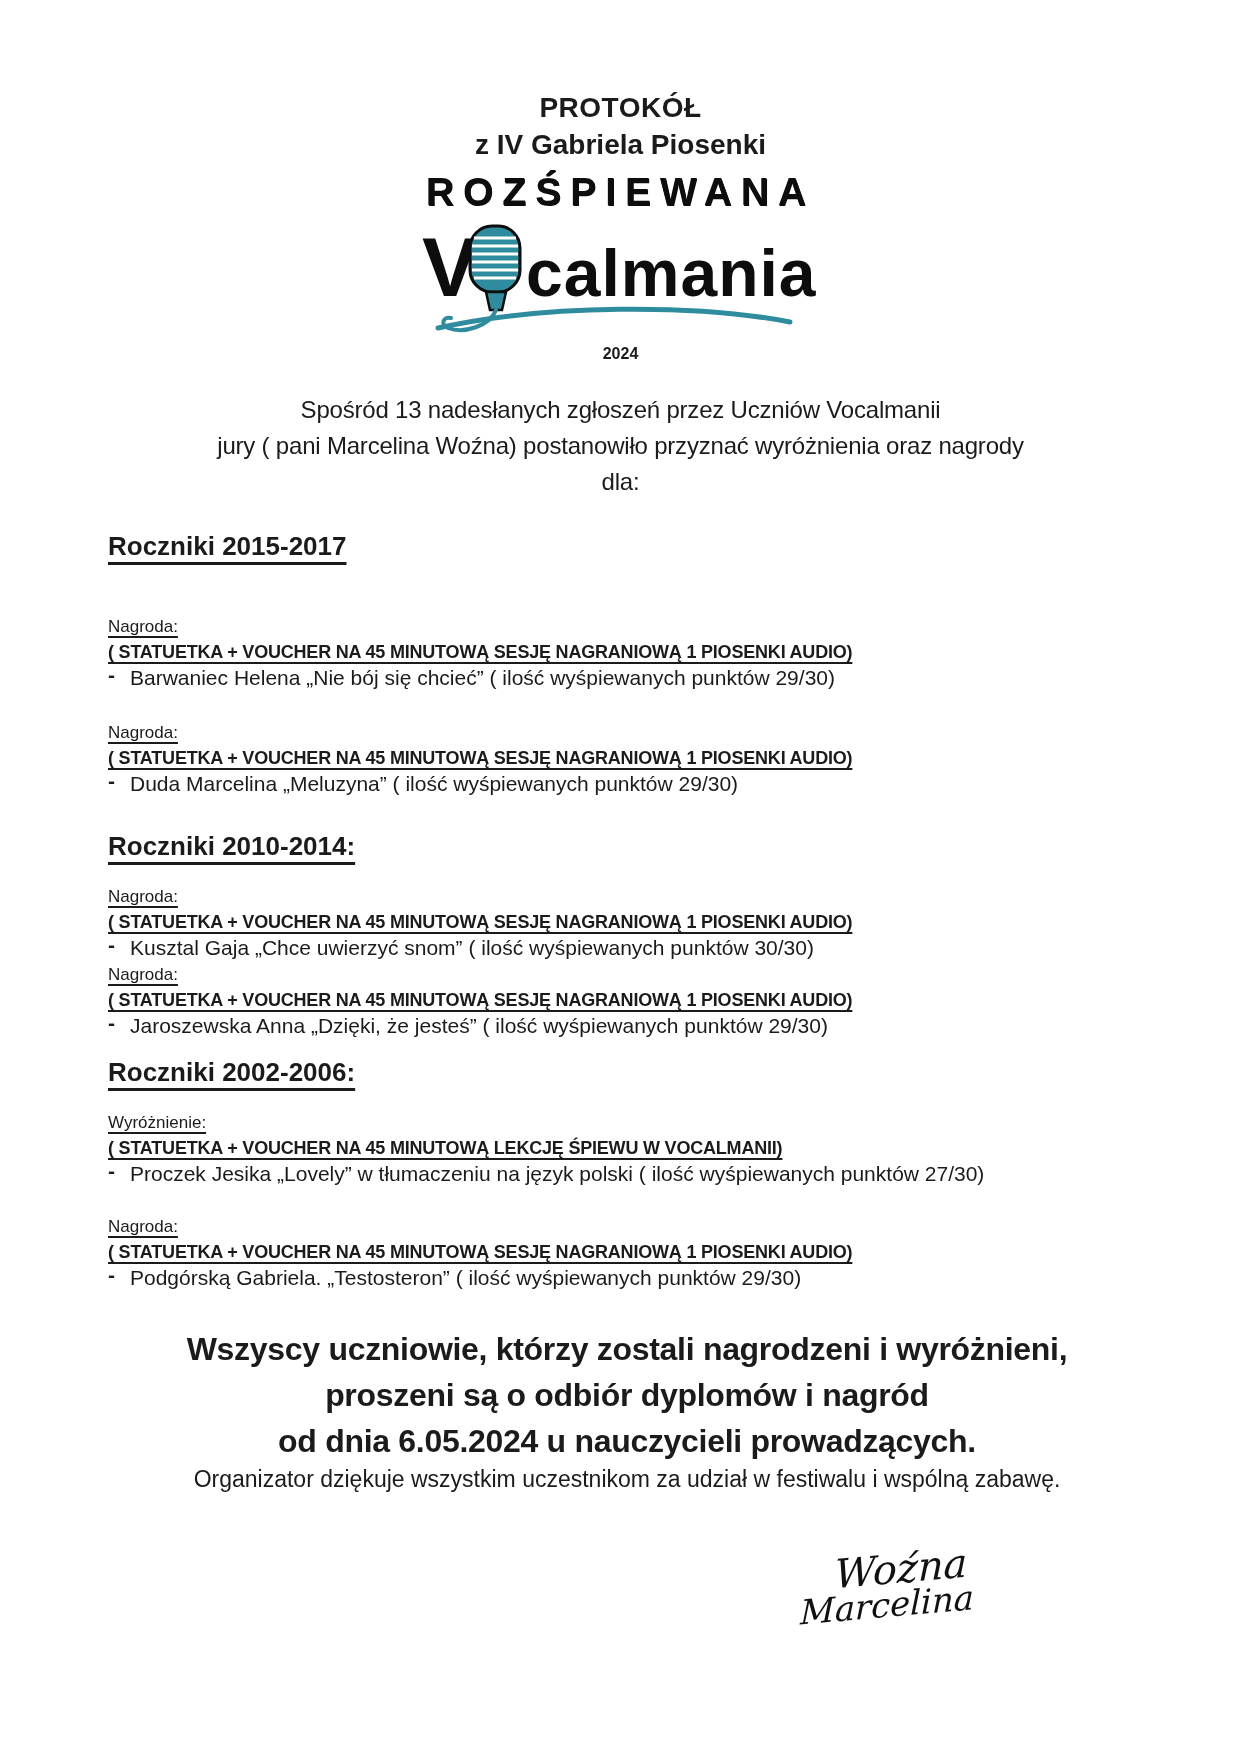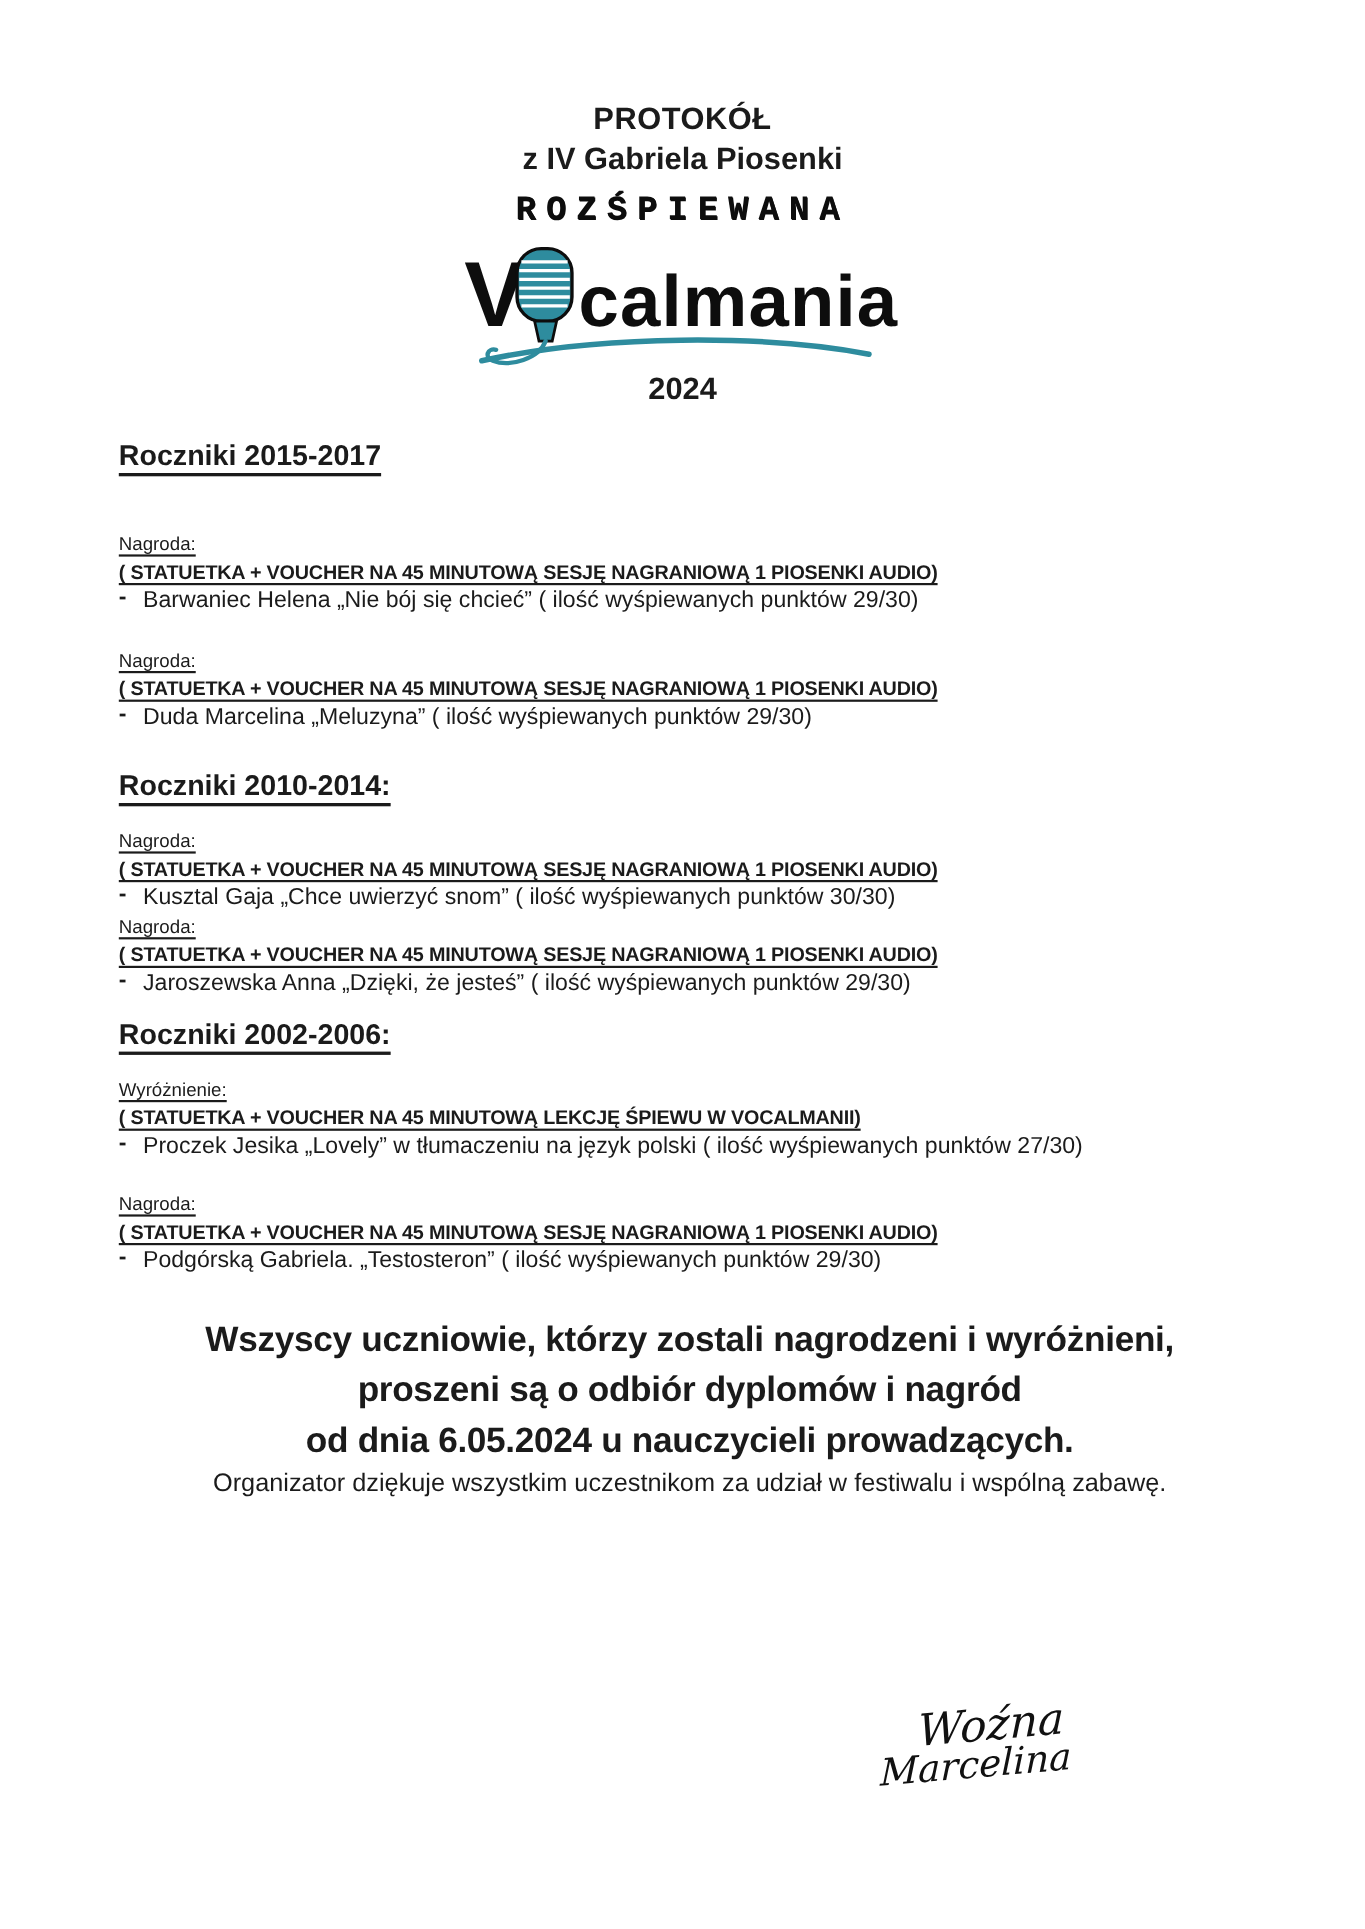--- a/index.html
+++ b/index.html
@@ -9,34 +9,34 @@
     font-family:"Liberation Sans", sans-serif;
     color:#1b1b1b; overflow:hidden;
   }
   .page { width:1241px; height:1754px; position:relative; padding-top:92px; }
 
   
   .header { text-align:center; }
   .doc-title1 { font-size:28px; font-weight:bold; line-height:32px; letter-spacing:0.5px; }
   .doc-title2 { font-size:28px; font-weight:bold; line-height:34px; margin-top:4px; }
   .festival-name {
-    font-family:Liberation Mono, monospace; font-weight:bold;
-    font-size:31px; letter-spacing:9px; line-height:40px; margin-top:10px;
+    font-family:Liberation Sans, sans-serif; font-weight:bold;
+    font-size:39px; letter-spacing:9px; line-height:40px; margin-top:10px;
     color:#0d0d0d; text-shadow:0.6px 0.6px 0 #0d0d0d;
   }
   .logo-wrap { margin:4px auto 0 auto; width:410px; height:122px; }
   .logo-wrap svg { display:block; }
   .logo-letter { font-family:"Liberation Sans", sans-serif; font-weight:900; fill:#0d0d0d; }
   .mic-body { fill:var(--teal,#2E8C9E); stroke:#0d0d0d; stroke-width:3; }
   .mic-grill { stroke:#ffffff; stroke-width:3; }
   .mic-stem { fill:var(--teal,#2E8C9E); stroke:#0d0d0d; stroke-width:2.5; }
   .cord, .swoosh { fill:none; stroke:var(--teal,#2E8C9E); stroke-linecap:round; }
   .cord { stroke-width:4; }
   .swoosh { stroke-width:5; }
-  .year { font-size:28px; font-weight:bold; line-height:28px; margin-top:2px; }
+  .year { font-size:16px; font-weight:bold; line-height:28px; margin-top:2px; }
 
   
   .intro { margin-top:24px; text-align:center; font-size:24px; line-height:36px; letter-spacing:-0.2px; }
 
   
   .main { margin:30px 95px 0 108px; }
   .sec-heading {
     font-size:26px; font-weight:bold; line-height:32px;
     text-decoration:underline; text-decoration-thickness:3px; text-underline-offset:7px;
   }
@@ -101,20 +101,25 @@
           <path class="cord" d="M80 94 C74 110 48 118 32 112 C24 109 27 100 35 102"></path>
           <path class="swoosh" d="M22 112 C130 88 280 88 374 106"></path>
         </g>
         <text class="logo-letter" x="110" y="80" font-size="66" letter-spacing="1">calmania</text>
       </svg>
     </div>
 
     <div class="year">2024</div>
   </div>
 
+  <div class="intro">
+    <div>Spośród 13 nadesłanych zgłoszeń przez Uczniów Vocalmanii</div>
+    <div>jury ( pani Marcelina Woźna) postanowiło przyznać wyróżnienia oraz nagrody</div>
+    <div>dla:</div>
+  </div>
 
   <div class="main">
 
     <section id="sec1">
       <h2 class="sec-heading">Roczniki 2015-2017</h2>
 
       <div class="award mt52">
         <div class="award-label">Nagroda:</div>
         <div class="award-prize">( STATUETKA + VOUCHER NA 45 MINUTOWĄ SESJĘ NAGRANIOWĄ 1 PIOSENKI AUDIO)</div>
         <div class="award-winner">

